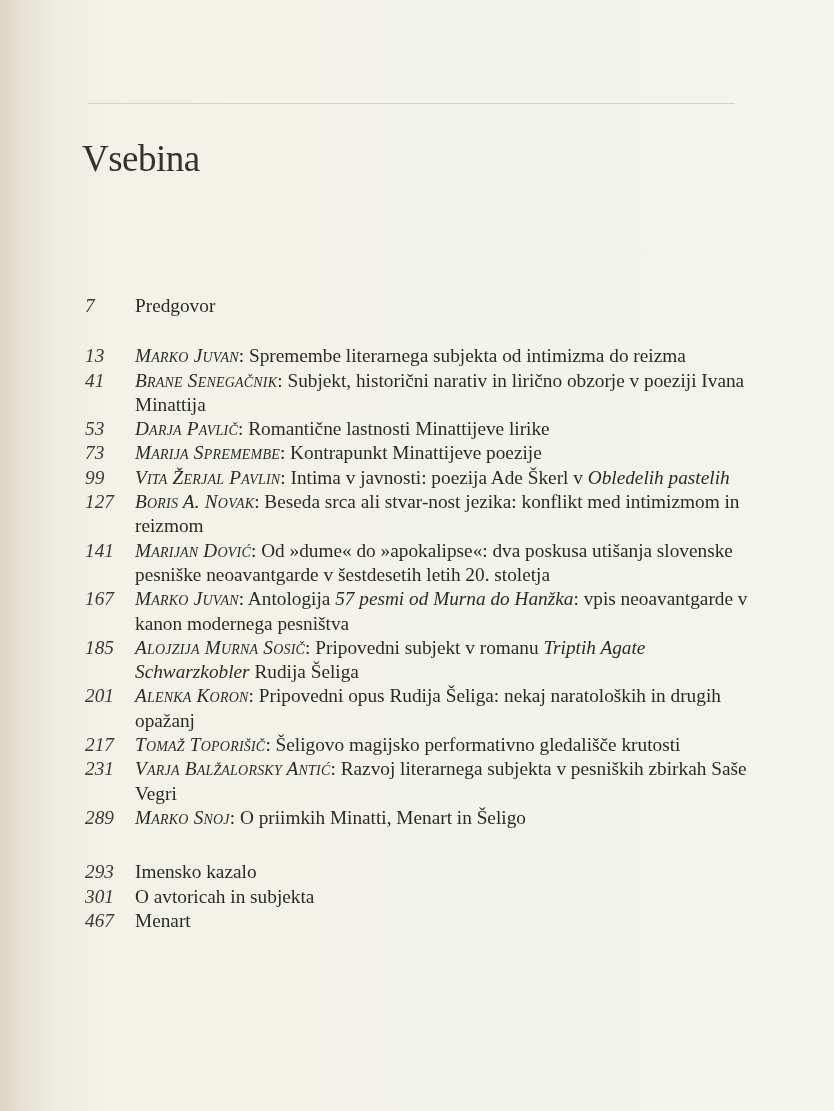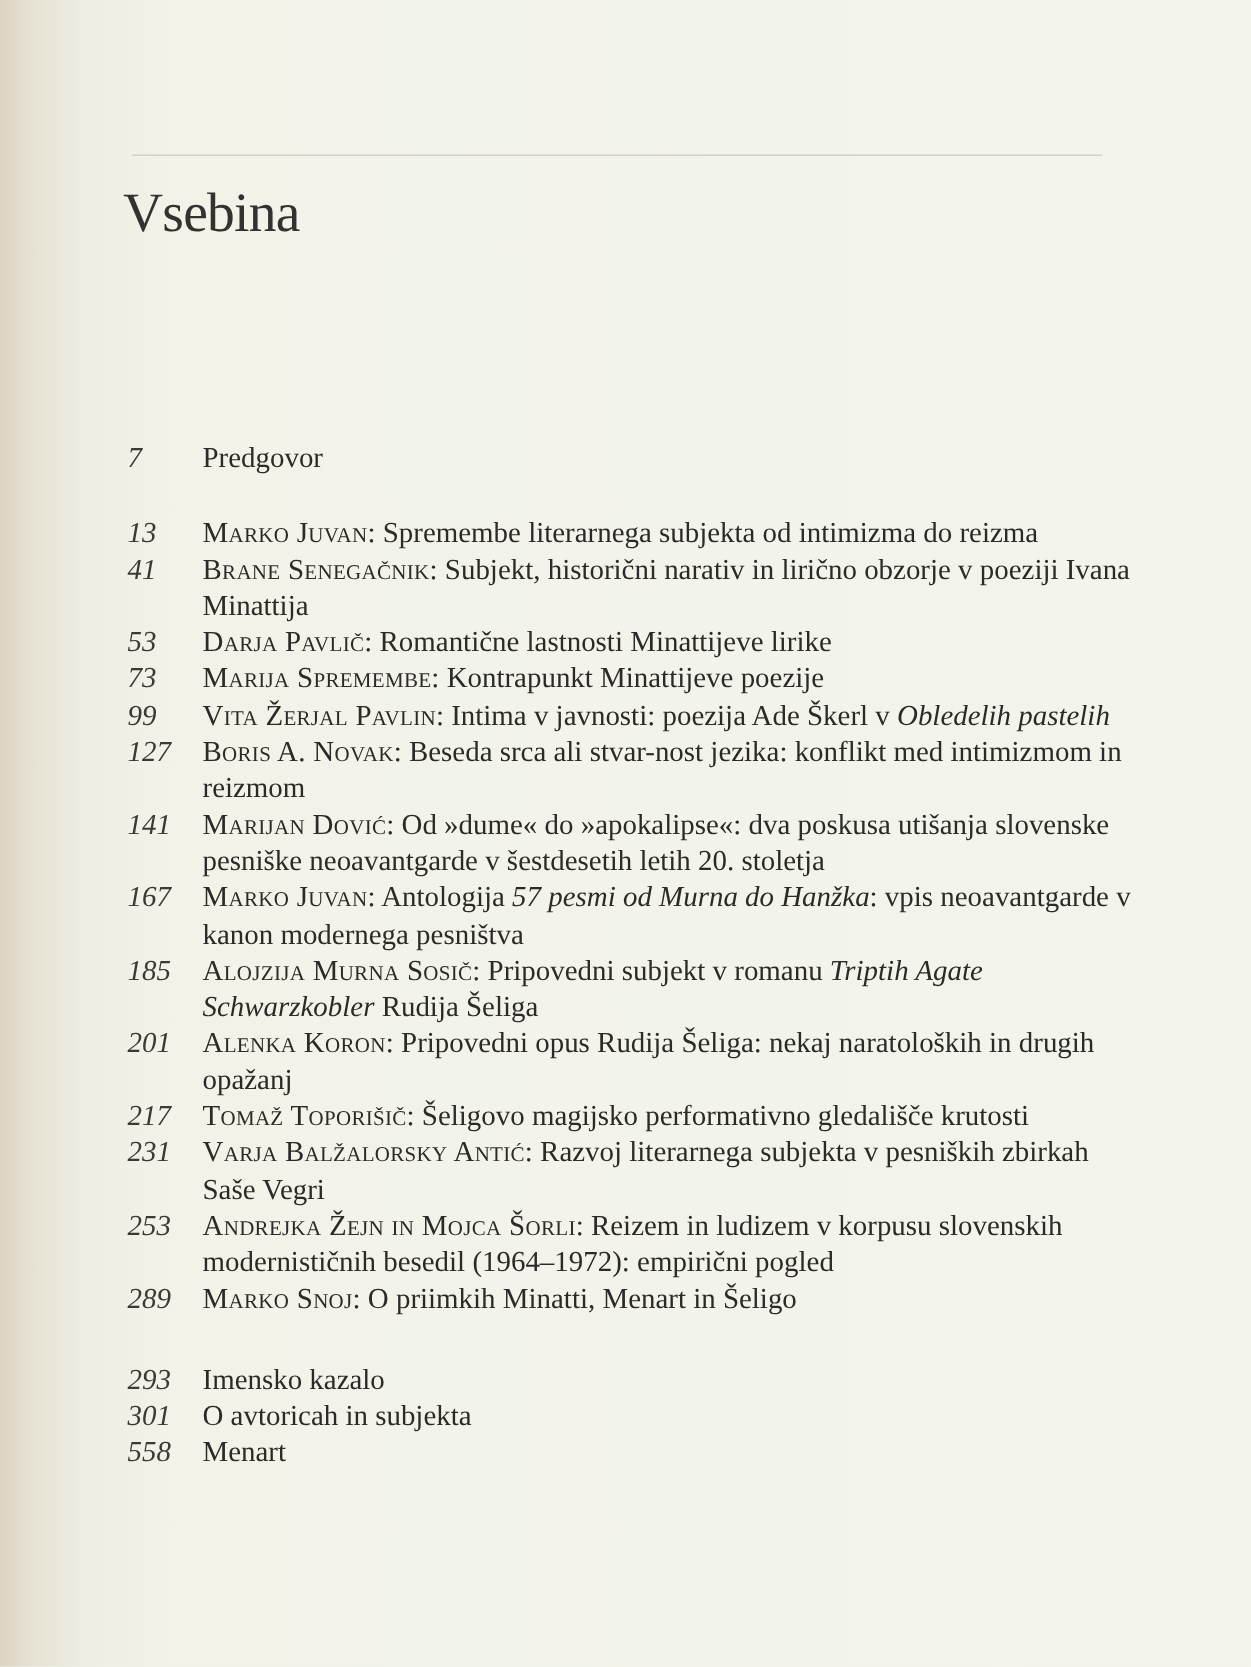--- a/index.html
+++ b/index.html
@@ -25,21 +25,21 @@
       position: absolute;
       left: 88px;
       top: 103px;
       width: 647px;
       height: 1px;
       background: #d2d2c8;
     }
     .title {
       position: absolute;
       left: 82px;
-      top: 124px;
+      top: 140px;
       font-size: 37px;
       font-weight: normal;
       letter-spacing: -0.5px;
       color: #333230;
       margin: 0;
       line-height: 1;
     }
     .toc {
       position: absolute;
       left: 84px;
@@ -59,20 +59,21 @@
       color: #3a3936;
       padding-left: 1px;
     }
     .text {
       flex: 1 1 auto;
       width: 610px;
     }
     .author {
       font-variant: small-caps;
       letter-spacing: 0.2px;
+      font-style: italic;
     }
     .it { font-style: italic; text-align: right; }
     .gap-big { height: 26px; }
     .gap-mid { height: 30px; }
   </style>
 </head>
 <body>
 
 <div class="page">
   <div class="rule"></div>
@@ -129,39 +130,35 @@
         </div>
         <div class="entry">
           <span class="num">217</span>
           <span class="text"><span class="author">Tomaž Toporišič</span><span>: </span><span>Šeligovo magijsko performativno gledališče krutosti</span></span>
         </div>
         <div class="entry">
           <span class="num">231</span>
           <span class="text"><span class="author">Varja Balžalorsky Antić</span><span>: </span><span>Razvoj literarnega subjekta v pesniških zbirkah Saše Vegri</span></span>
         </div>
         <div class="entry">
-          <span class="num">253</span>
-          <span class="text"><span class="author">Andrejka Žejn in Mojca Šorli</span><span>: </span><span>Reizem in ludizem v korpusu slovenskih modernističnih besedil (1964–1972): empirični pogled</span></span>
-        </div>
-        <div class="entry">
           <span class="num">289</span>
           <span class="text"><span class="author">Marko Snoj</span><span>: </span><span>O priimkih Minatti, Menart in Šeligo</span></span>
         </div>
       </div>
 
     <div class="gap-mid"></div>
 
     <div id="backmatter">
         <div class="entry">
           <span class="num">293</span>
           <span class="text">Imensko kazalo</span>
         </div>
         <div class="entry">
           <span class="num">301</span>
           <span class="text">O avtoricah in subjekta</span>
         </div>
         <div class="entry">
-          <span class="num">558</span>
+          <span class="num">467</span>
           <span class="text">Menart</span>
         </div>
       </div>
   </div>
 </div>
 
 </body></html>

